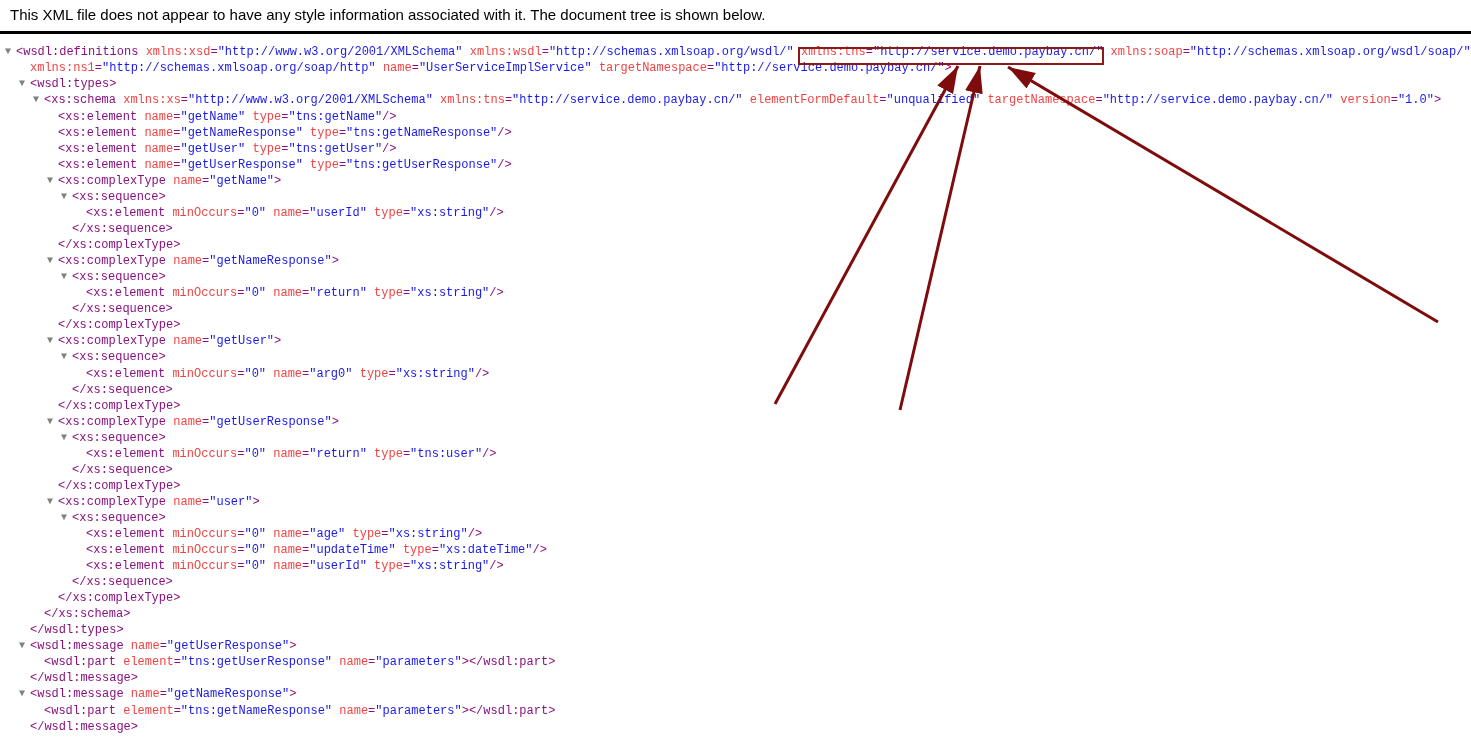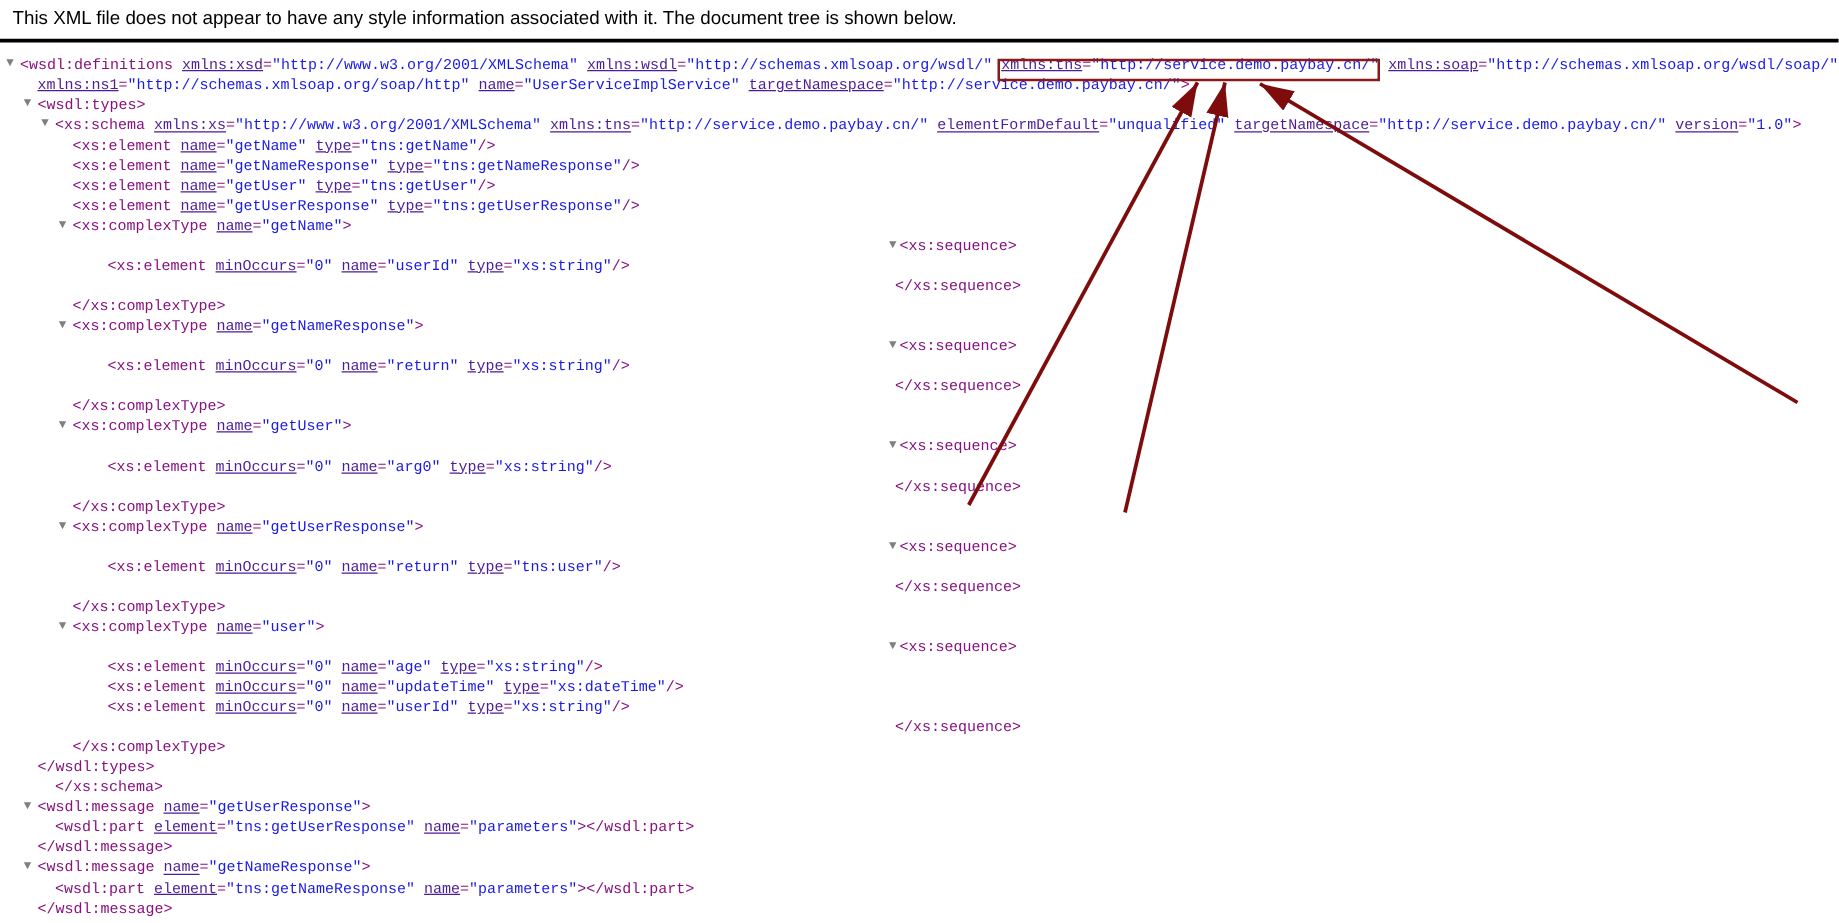--- a/index.html
+++ b/index.html
@@ -5,26 +5,26 @@
   html,body{margin:0;padding:0;background:#fff;color:#000;}
   body{font-family:"Segoe UI",Arial,sans-serif;font-size:13px;min-width:1471px;}
   .banner{padding:6px 10px 8px;border-bottom:3px solid #000000;font-size:15px;}
   .tree{font-family:Consolas,"Courier New",monospace;font-size:12px;line-height:16px;
         padding:10px 10px 10px 16px;position:relative;white-space:nowrap;}
   .l{white-space:nowrap;margin:0;}
   .i0{margin-left:0px;}
   .i1{margin-left:14px;}
   .i2{margin-left:28px;}
   .i3{margin-left:42px;}
-  .i4{margin-left:56px;text-align:center;}
+  .i4{margin-left:56px;}
   .i5{margin-left:70px;}
   .tri{color:#808080;display:inline-block;width:11px;font-size:10px;vertical-align:middle;
        margin-left:-11px;}
   .pct{color:#881180;}  
-  .attr{color:#4c1d95;text-decoration:underline;} 
+  .attr{color:#ef4444;} 
   .val{color:#1a1ae6;}
   .hl{position:absolute;border:2px solid #8c1818;box-sizing:border-box;pointer-events:none;}
   svg.arrows{position:absolute;top:0;left:0;pointer-events:none;}
 </style>
 </head>
 <body>
 
 <div class="banner">This XML file does not appear to have any style information associated with it. The document tree is shown below.</div>
 
 <div class="tree" id="tree">
@@ -63,22 +63,22 @@
       <div class="l i5"><span class="pct">&lt;xs:element</span> <span class="attr">minOccurs</span><span class="pct">=</span><span class="val">"0"</span> <span class="attr">name</span><span class="pct">=</span><span class="val">"return"</span> <span class="attr">type</span><span class="pct">=</span><span class="val">"tns:user"</span><span class="pct">/&gt;</span></div>
       <div class="l i4"><span class="pct">&lt;/xs:sequence&gt;</span></div>
       <div class="l i3"><span class="pct">&lt;/xs:complexType&gt;</span></div>
       <div class="l i3"><span class="tri">▼</span><span class="pct">&lt;xs:complexType</span> <span class="attr">name</span><span class="pct">=</span><span class="val">"user"</span><span class="pct">&gt;</span></div>
       <div class="l i4"><span class="tri">▼</span><span class="pct">&lt;xs:sequence</span><span class="pct">&gt;</span></div>
       <div class="l i5"><span class="pct">&lt;xs:element</span> <span class="attr">minOccurs</span><span class="pct">=</span><span class="val">"0"</span> <span class="attr">name</span><span class="pct">=</span><span class="val">"age"</span> <span class="attr">type</span><span class="pct">=</span><span class="val">"xs:string"</span><span class="pct">/&gt;</span></div>
       <div class="l i5"><span class="pct">&lt;xs:element</span> <span class="attr">minOccurs</span><span class="pct">=</span><span class="val">"0"</span> <span class="attr">name</span><span class="pct">=</span><span class="val">"updateTime"</span> <span class="attr">type</span><span class="pct">=</span><span class="val">"xs:dateTime"</span><span class="pct">/&gt;</span></div>
       <div class="l i5"><span class="pct">&lt;xs:element</span> <span class="attr">minOccurs</span><span class="pct">=</span><span class="val">"0"</span> <span class="attr">name</span><span class="pct">=</span><span class="val">"userId"</span> <span class="attr">type</span><span class="pct">=</span><span class="val">"xs:string"</span><span class="pct">/&gt;</span></div>
       <div class="l i4"><span class="pct">&lt;/xs:sequence&gt;</span></div>
       <div class="l i3"><span class="pct">&lt;/xs:complexType&gt;</span></div>
+      <div class="l i2"><span class="pct">&lt;/xs:schema&gt;</span></div>
       <div class="l i1"><span class="pct">&lt;/wsdl:types&gt;</span></div>
-      <div class="l i2"><span class="pct">&lt;/xs:schema&gt;</span></div>
       <div class="l i1"><span class="tri">▼</span><span class="pct">&lt;wsdl:message</span> <span class="attr">name</span><span class="pct">=</span><span class="val">"getUserResponse"</span><span class="pct">&gt;</span></div>
       <div class="l i2"><span class="pct">&lt;wsdl:part</span> <span class="attr">element</span><span class="pct">=</span><span class="val">"tns:getUserResponse"</span> <span class="attr">name</span><span class="pct">=</span><span class="val">"parameters"</span><span class="pct">&gt;&lt;/wsdl:part&gt;</span></div>
       <div class="l i1"><span class="pct">&lt;/wsdl:message&gt;</span></div>
       <div class="l i1"><span class="tri">▼</span><span class="pct">&lt;wsdl:message</span> <span class="attr">name</span><span class="pct">=</span><span class="val">"getNameResponse"</span><span class="pct">&gt;</span></div>
       <div class="l i2"><span class="pct">&lt;wsdl:part</span> <span class="attr">element</span><span class="pct">=</span><span class="val">"tns:getNameResponse"</span> <span class="attr">name</span><span class="pct">=</span><span class="val">"parameters"</span><span class="pct">&gt;&lt;/wsdl:part&gt;</span></div>
       <div class="l i1"><span class="pct">&lt;/wsdl:message&gt;</span></div>
     </div>
 
 </div>
 

